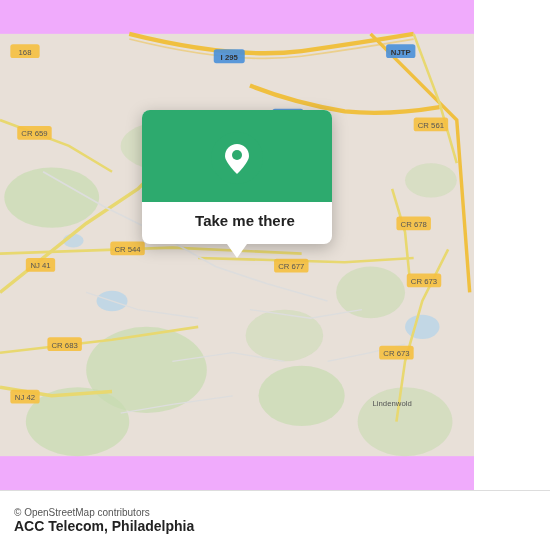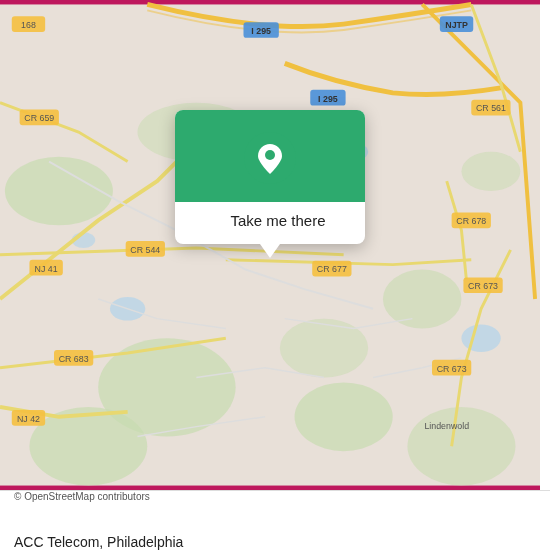--- a/index.html
+++ b/index.html
@@ -5,25 +5,25 @@
     * { margin: 0; padding: 0; box-sizing: border-box; }
     body {
       width: 550px;
       height: 550px;
       overflow: hidden;
       font-family: Arial, sans-serif;
       position: relative;
     }
 
     #map-container {
-      width: 540px;
+      width: 474px;
       height: 490px;
       position: relative;
       overflow: hidden;
-      background-color: #be185d;
+      background-color: #f0abfc;
     }
 
     
     #map-svg {
       width: 100%;
       height: 100%;
       position: absolute;
       top: 0; left: 0;
     }
 
@@ -58,21 +58,21 @@
       height: 52px;
     }
 
     #popup-label-section {
       padding: 10px 16px 14px 16px;
       text-align: center;
     }
 
     #take-me-there-label {
       font-size: 15px;
-      font-weight: 400;
+      font-weight: 700;
       color: #222;
       margin-left: 16px;
     }
 
     
     #popup-arrow {
       position: absolute;
       bottom: -14px;
       left: 50%;
       transform: translateX(-50%);
@@ -83,33 +83,34 @@
       border-top: 14px solid #fff;
     }
 
     
     #info-bar {
       width: 550px;
       height: 60px;
       background: #fff;
       border-top: 1px solid #ddd;
       display: flex;
+      align-items: center;
       padding: 0 14px;
       gap: 10px;
     }
 
     #osm-attribution {
       font-size: 10px;
       color: #555;
       flex: 1;
     }
 
     #location-title {
       font-size: 14px;
-      font-weight: 400;
+      font-weight: 700;
       color: #222;
     }
 
     #moovit-logo {
       display: flex;
       align-items: center;
       gap: 4px;
       margin-left: auto;
     }
 

